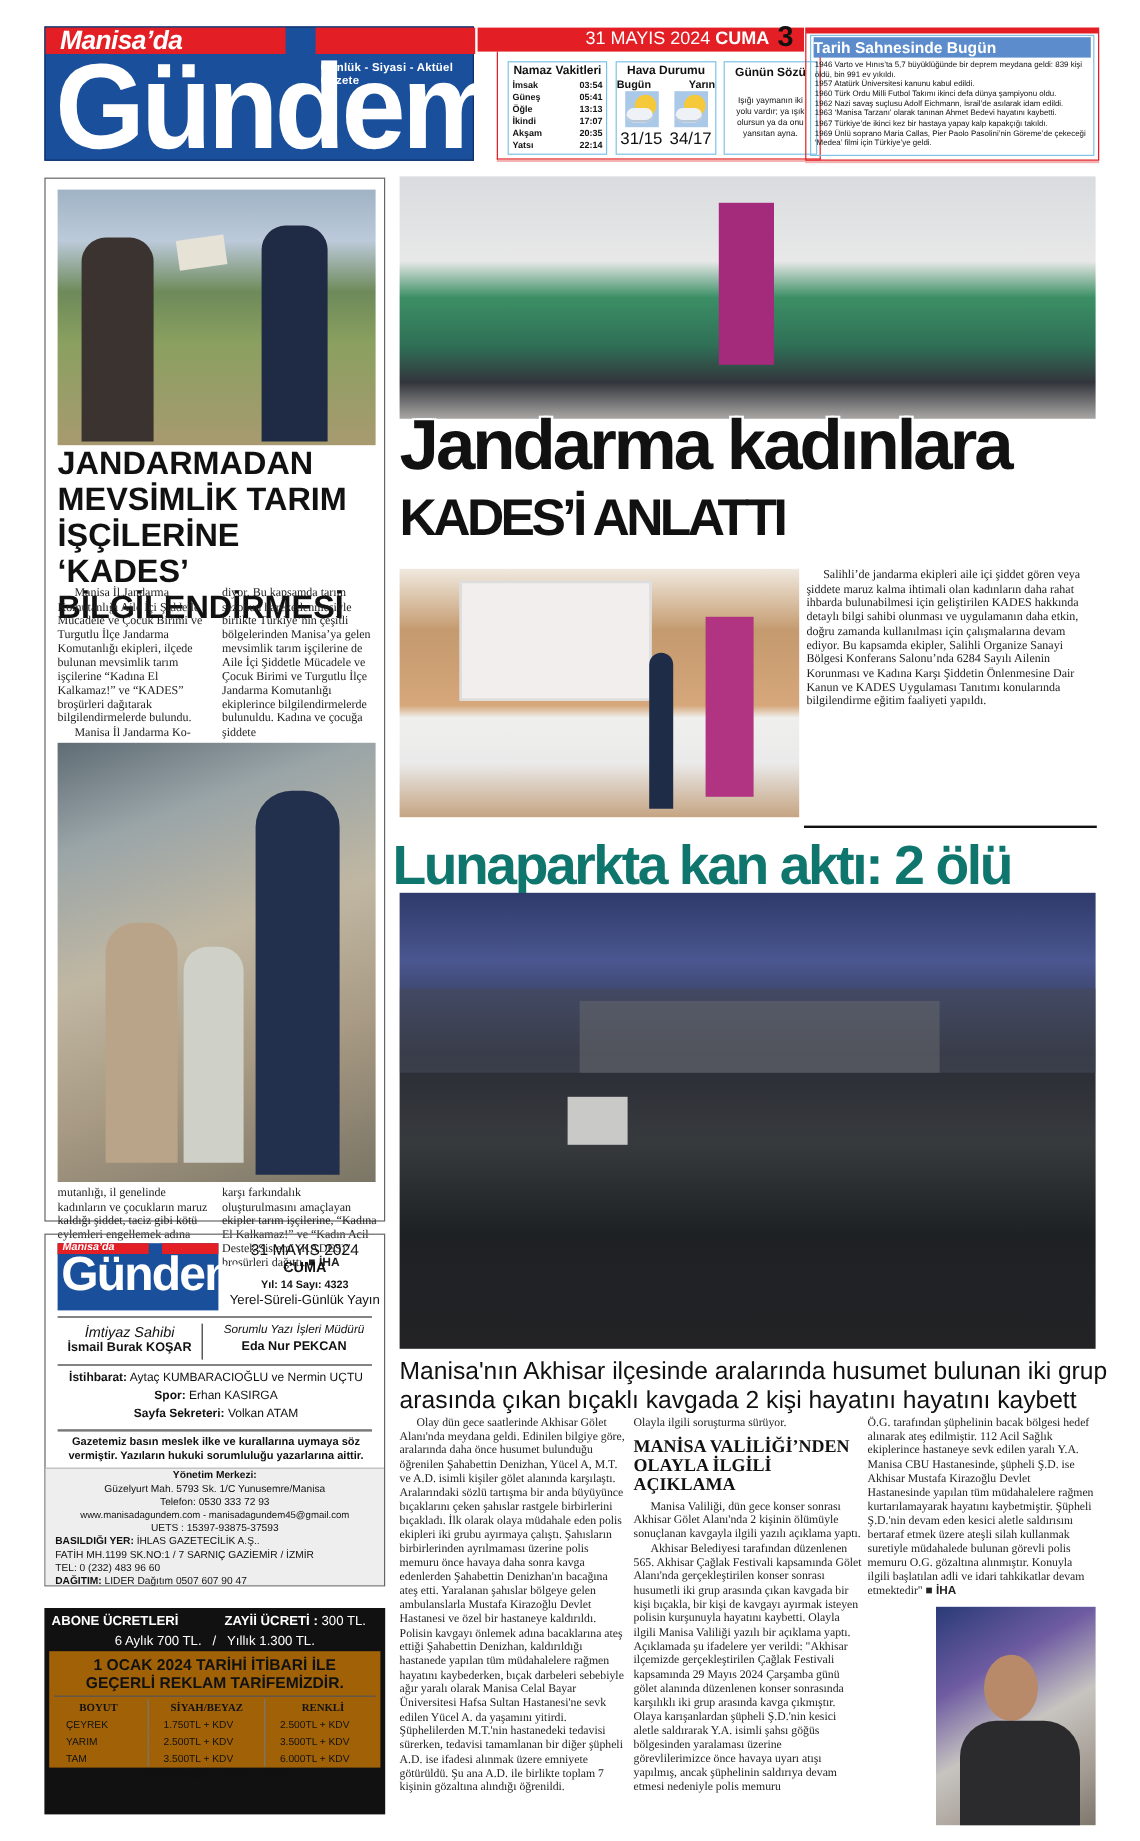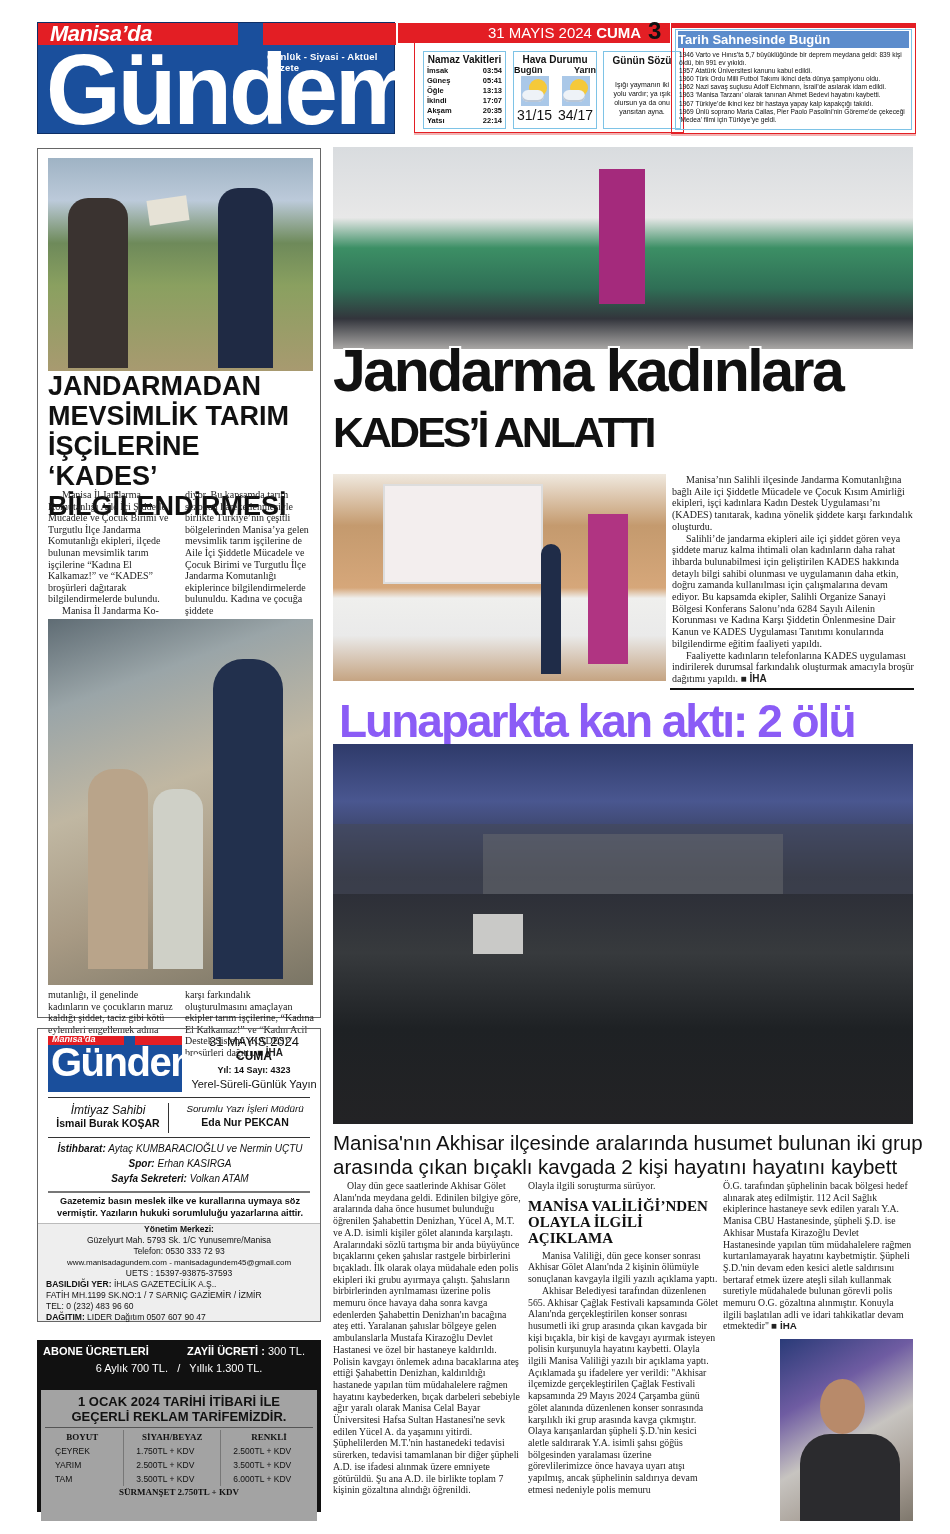--- a/index.html
+++ b/index.html
@@ -50,29 +50,29 @@
 #imprint{left:37px;top:1028px;width:284px;height:294px;border:1px solid #666}
 #minimast{left:10px;top:7px;width:134px;height:56px;background:#1a4f9c}
 #minimast .r1{position:absolute;left:0;top:0;width:76px;height:9px;background:#e31e24}
 #minimast .r2{position:absolute;left:87px;top:0;width:47px;height:9px;background:#e31e24}
 #minimast .b1{position:absolute;left:4px;top:-2px;color:#fff;font:italic 700 9px "Liberation Sans",sans-serif}
 #minimast .b2{position:absolute;left:3px;top:6px;color:#fff;font:700 40px "Liberation Sans",sans-serif;letter-spacing:-1.5px;line-height:1}
 #impdate{left:152px;top:5px;width:128px;text-align:center;font-family:"Liberation Sans",sans-serif;color:#111}
 .hr{position:absolute;height:1px;background:#333}
 
 #adbox{left:37px;top:1340px;width:284px;height:172px;background:#111}
-#adbox .inner{position:absolute;left:4px;top:50px;width:276px;height:131px;background:#a3a3a3}
+#adbox .inner{position:absolute;left:4px;top:36px;width:276px;height:97px;background:#a16207}
 
 #ph3{left:333px;top:147px;width:580px;height:202px;background:linear-gradient(180deg,#d9dcdf 0%,#e8e8e8 35%,#3c8f65 50%,#2f6f56 70%,#33353c 85%,#a9a7a5 100%)}
 #hl-main{left:333px;top:342px;width:585px;font:700 59px "Liberation Sans",sans-serif;line-height:58px;letter-spacing:-2.5px;color:#111;text-shadow:2px 2px 0 #fff,-2px -2px 0 #fff,2px -2px 0 #fff,-2px 2px 0 #fff}
 #ph4{left:333px;top:474px;width:333px;height:207px;background:linear-gradient(180deg,#f0e9df 0%,#c49a6e 25%,#d6a77a 55%,#efefed 60%,#eaeaea 78%,#c5a482 100%)}
 #kades-body{left:672px;top:474px;width:242px;font-size:10px;line-height:11.7px;color:#222}
 #kades-body p{text-indent:14px}
 #divider1{left:670px;top:688px;width:244px;height:2px;background:#111}
-#hl-luna{left:339px;top:696px;width:585px;font:700 46px "Liberation Sans",sans-serif;letter-spacing:-2px;line-height:50px;color:#8b5cf6}
+#hl-luna{left:327px;top:696px;width:585px;font:700 46px "Liberation Sans",sans-serif;letter-spacing:-2px;line-height:50px;color:#0f766e}
 #ph5{left:333px;top:744px;width:580px;height:380px;background:linear-gradient(180deg,#2e3a6a 0%,#4a5790 15%,#2a2c36 35%,#373a3d 55%,#1e2124 75%,#232325 100%)}
 #subhl{left:333px;top:1131px;width:590px;font:20.5px "Liberation Sans",sans-serif;line-height:24px;color:#111}
 .bcol{position:absolute;top:1180px;width:190px;font-size:9.8px;line-height:11.7px;color:#222}
 .bcol p{text-indent:14px}
 #subhead2{font:700 15px "Liberation Serif",serif;line-height:16px;margin:6px 0 4px;color:#111}
 #ph6{left:780px;top:1339px;width:133px;height:182px;background:linear-gradient(150deg,#2a3b78 0%,#6f5ca2 30%,#c7c4c0 55%,#a59c93 80%,#7e776c 100%)}
 .iha{font-family:"Liberation Sans",sans-serif;font-weight:700}
 </style>
 </head>
 <body>
@@ -200,21 +200,21 @@
   <div class="abs sans" style="left:10px;top:74px;width:120px;text-align:center">
     <div style="font-size:12px;font-style:italic">İmtiyaz Sahibi</div>
     <div style="font-size:10.5px;font-weight:700">İsmail Burak KOŞAR</div>
   </div>
   <div class="abs" style="left:130px;top:74px;width:1px;height:30px;background:#333"></div>
   <div class="abs sans" style="left:134px;top:74px;width:146px;text-align:center">
     <div style="font-size:9.8px;font-style:italic">Sorumlu Yazı İşleri Müdürü</div>
     <div style="font-size:10.5px;font-weight:700;margin-top:2px">Eda Nur PEKCAN</div>
   </div>
   <div class="hr" style="left:10px;top:108px;width:262px"></div>
-  <div class="abs sans" style="left:0;top:112px;width:284px;text-align:center;font-size:10px;font-style:italic;line-height:15px">
+  <div class="abs sans" style="left:0;top:112px;width:284px;text-align:center;font-size:10px;line-height:15px">
     <div><b>İstihbarat:</b> <span>Aytaç KUMBARACIOĞLU ve Nermin UÇTU</span></div>
     <div><b>Spor:</b> <span>Erhan KASIRGA</span></div>
     <div><b>Sayfa Sekreteri:</b> <span>Volkan ATAM</span></div>
   </div>
   <div class="hr" style="left:10px;top:162px;width:262px;height:2px;background:#777"></div>
   <div class="abs sans" style="left:6px;top:166px;width:272px;text-align:center;font-size:9.2px;font-weight:700;line-height:12px">Gazetemiz basın meslek ilke ve kurallarına uymaya söz vermiştir. Yazıların hukuki sorumluluğu yazarlarına aittir.</div>
   <div class="abs sans" style="left:0;top:194px;width:282px;height:98px;background:#eeeeee;border-top:1px solid #bbb;font-size:8.5px;line-height:11px">
     <div style="text-align:center;font-weight:700">Yönetim Merkezi:</div>
     <div style="text-align:center">Güzelyurt Mah. 5793 Sk. 1/C Yunusemre/Manisa</div>
     <div style="text-align:center">Telefon: 0530 333 72 93</div>
@@ -270,23 +270,21 @@
 <div id="hl-main" class="abs">
   <div>Jandarma kadınlara</div>
   <div style="font-size:43px;letter-spacing:-3px;line-height:64px">KADES’İ ANLATTI</div>
 </div>
 <div id="ph4" class="photo abs">
   <div style="position:absolute;left:50px;top:10px;width:160px;height:100px;background:#f3eeee;border:2px solid #ddd"></div>
   <div style="position:absolute;left:255px;top:40px;width:40px;height:150px;background:#b03482"></div>
   <div style="position:absolute;left:208px;top:70px;width:20px;height:130px;background:#1f2c48;border-radius:10px 10px 0 0"></div>
 </div>
 <div id="kades-body" class="abs">
-  <p>Manisa’nın Salihli ilçesinde Jandarma Komutanlığına bağlı Aile içi Şiddetle Mücadele ve Çocuk Kısım Amirliği ekipleri, işçi kadınlara Kadın Destek Uygulaması’nı (KADES) tanıtarak, kadına yönelik şiddete karşı farkındalık oluşturdu.</p>
   <p>Salihli’de jandarma ekipleri aile içi şiddet gören veya şiddete maruz kalma ihtimali olan kadınların daha rahat ihbarda bulunabilmesi için geliştirilen KADES hakkında detaylı bilgi sahibi olunması ve uygulamanın daha etkin, doğru zamanda kullanılması için çalışmalarına devam ediyor. Bu kapsamda ekipler, Salihli Organize Sanayi Bölgesi Konferans Salonu’nda 6284 Sayılı Ailenin Korunması ve Kadına Karşı Şiddetin Önlenmesine Dair Kanun ve KADES Uygulaması Tanıtımı konularında bilgilendirme eğitim faaliyeti yapıldı.</p>
-  <p><span>Faaliyette kadınların telefonlarına KADES uygulaması indirilerek durumsal farkındalık oluşturmak amacıyla broşür dağıtımı yapıldı.</span> <span class="iha">■ <span>İHA</span></span></p>
 </div>
 <div id="divider1" class="abs"></div>
 
 <div id="hl-luna" class="abs">Lunaparkta kan aktı: 2 ölü</div>
 <div id="ph5" class="photo abs">
   <div style="position:absolute;left:0;top:80px;width:580px;height:70px;background:#444a58;opacity:0.6"></div>
   <div style="position:absolute;left:150px;top:90px;width:300px;height:60px;background:#6a6c70;opacity:0.5"></div>
   <div style="position:absolute;left:140px;top:170px;width:50px;height:40px;background:#c9c9c7"></div>
 </div>
 <div id="subhl" class="abs">Manisa'nın Akhisar ilçesinde aralarında husumet bulunan iki grup arasında çıkan bıçaklı kavgada 2 kişi hayatını hayatını kaybett</div>

